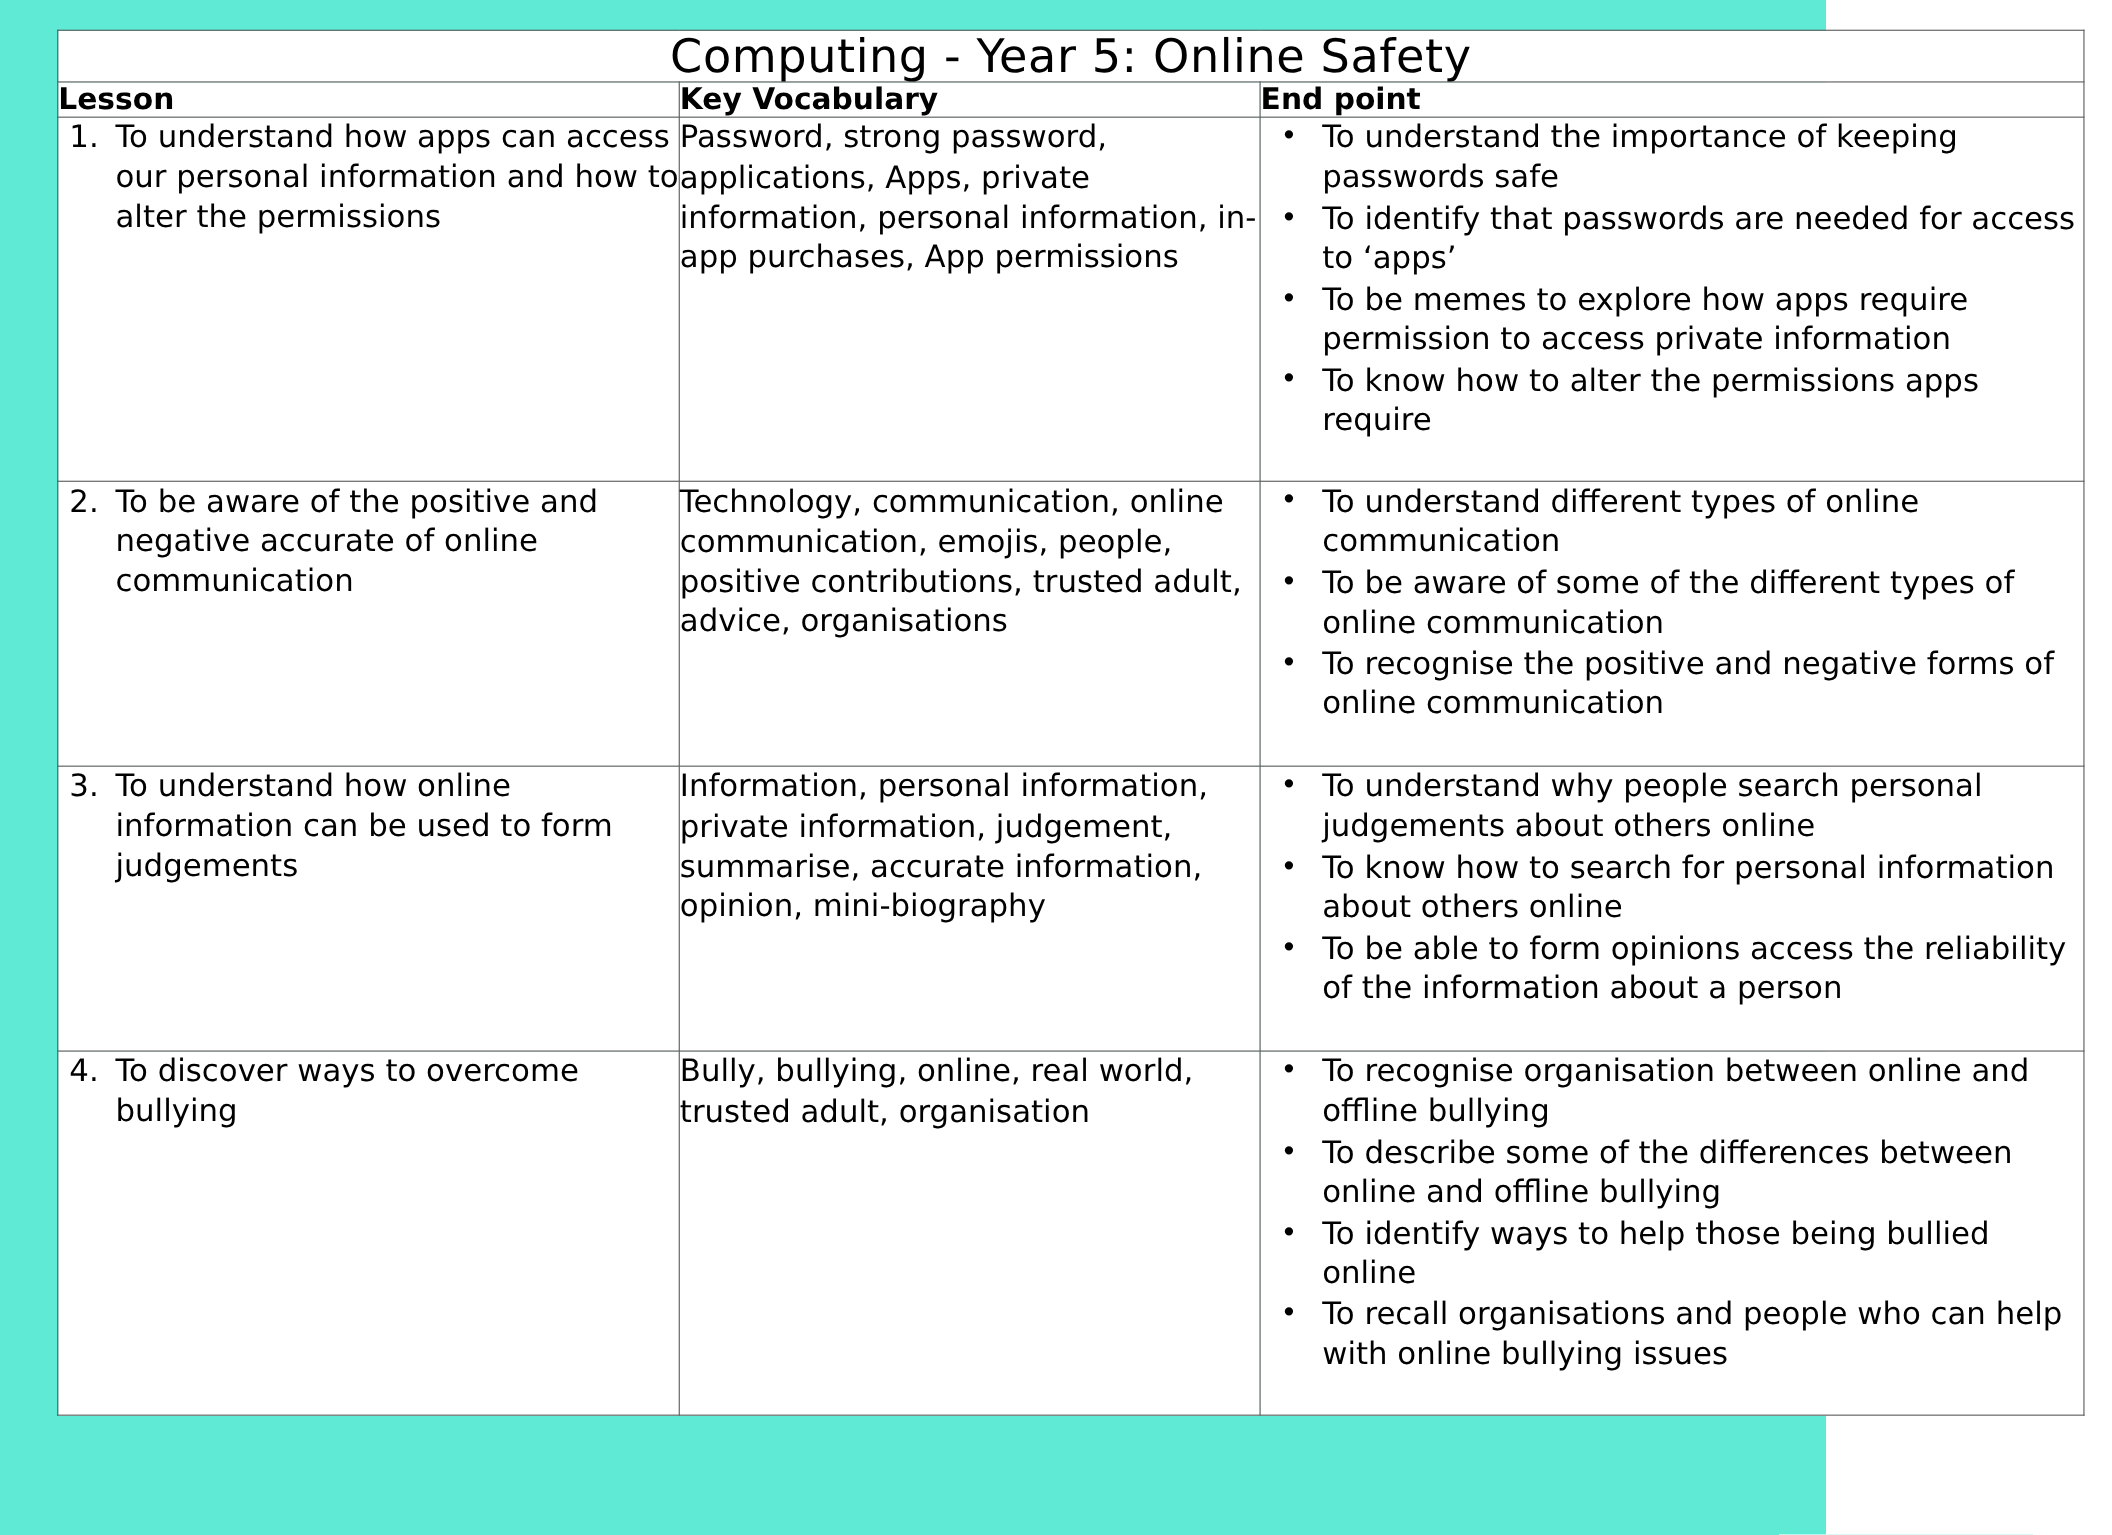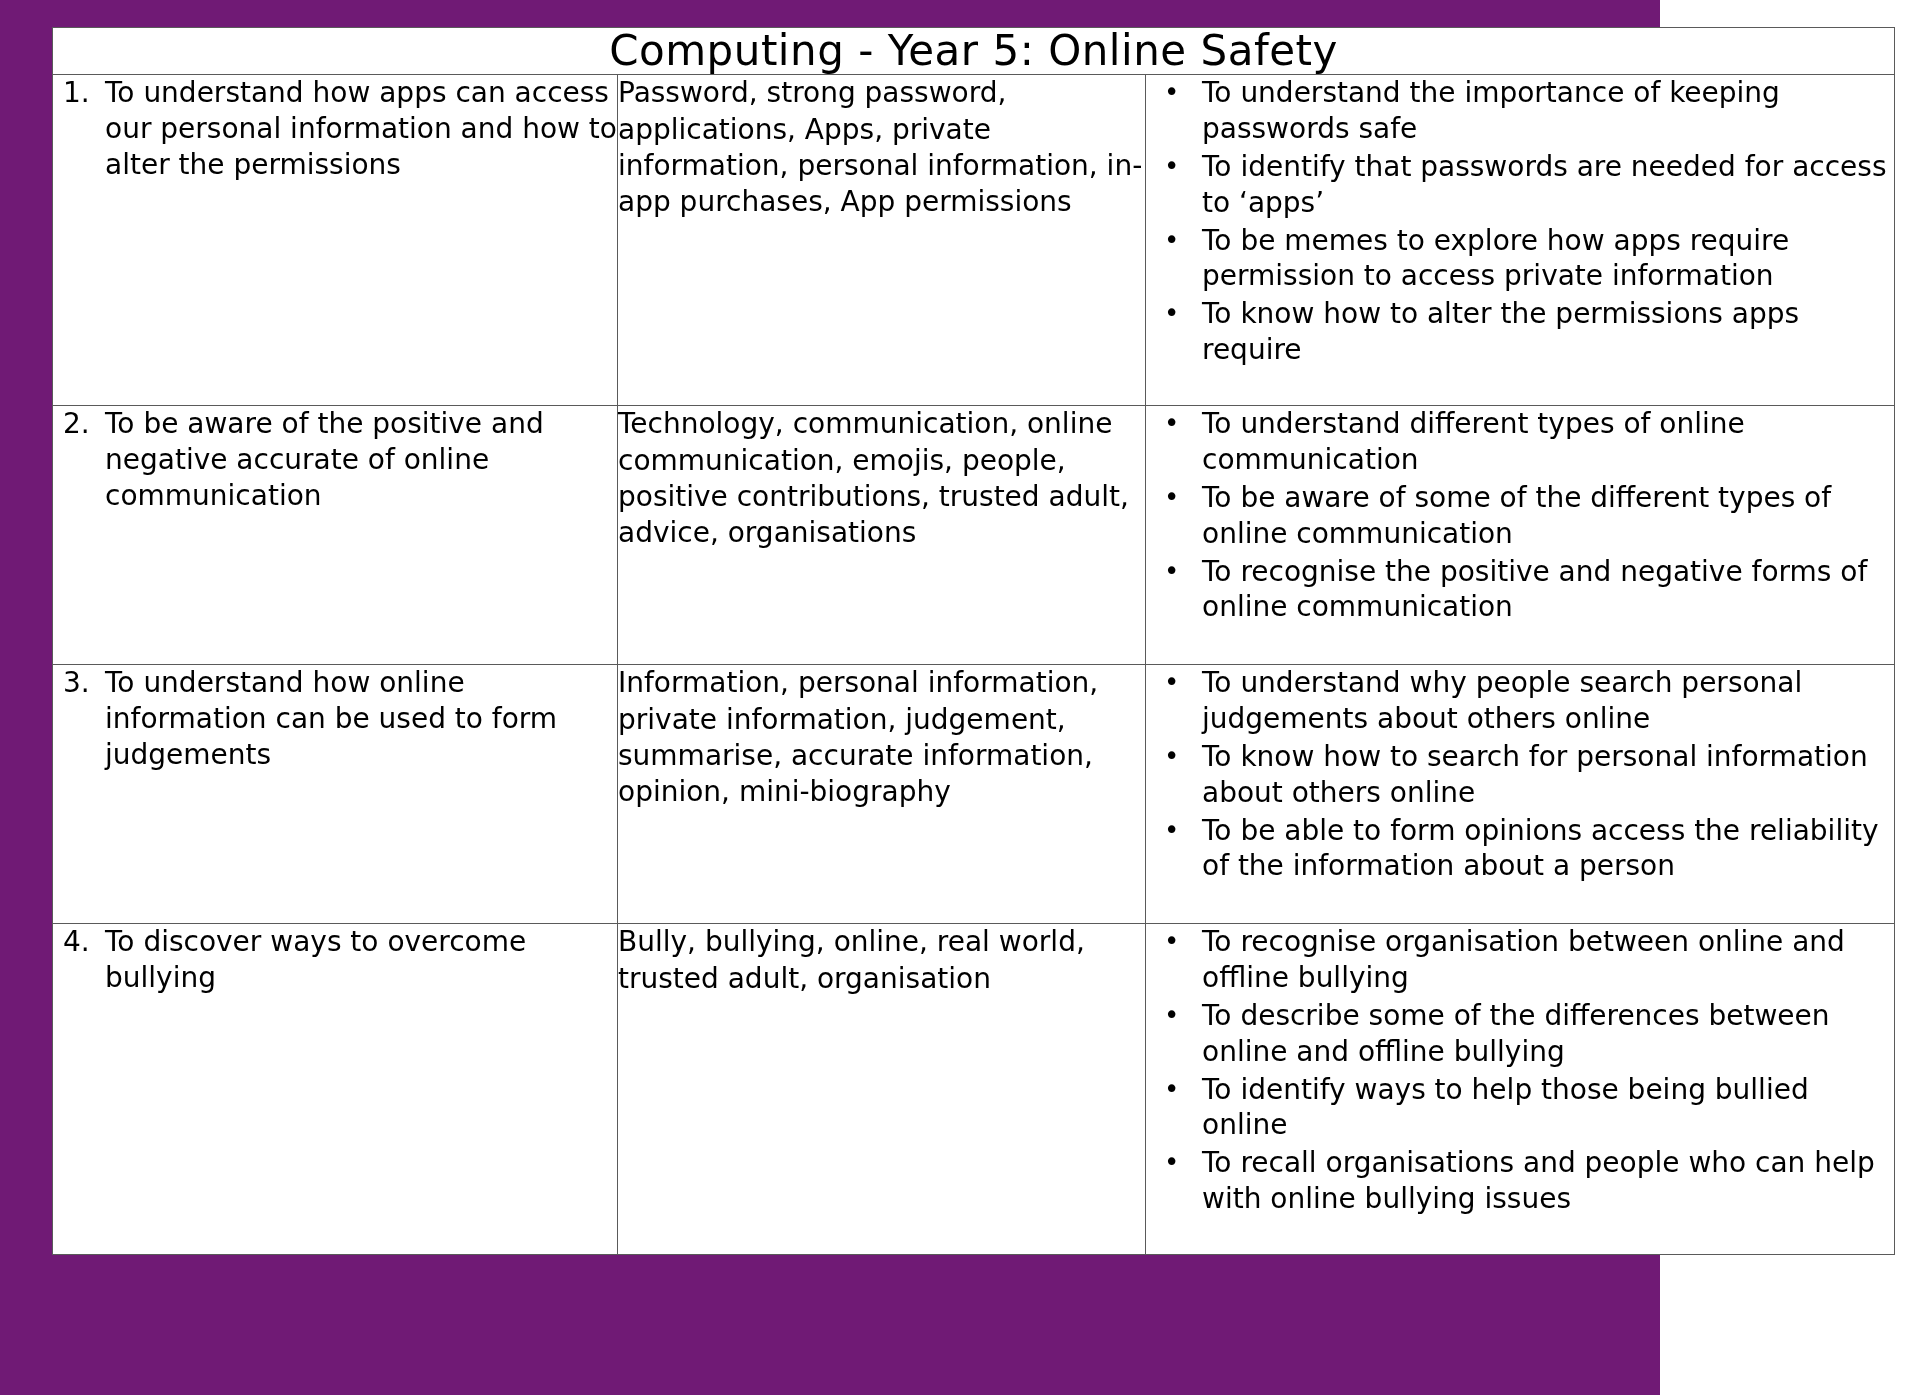--- a/index.html
+++ b/index.html
@@ -10,21 +10,21 @@
   body {
     width: 1920px;
     height: 1395px;
     font-family: "DejaVu Sans", "Liberation Sans", sans-serif;
     overflow: hidden;
   }
   .page {
     position: relative;
     width: 1660px;
     height: 1395px;
-    background: #701a75;
+    background: #5eead4;
     box-sizing: border-box;
   }
   .doc-table {
     position: absolute;
     left: 52px;
     top: 27px;
     width: 1842px;
     border-collapse: collapse;
     table-layout: fixed;
   }
@@ -139,20 +139,31 @@
       <col class="c-end">
     </colgroup>
     <tbody>
 
       <tr>
         <td class="title-cell" colspan="3">
           <div class="title-text">Computing - Year 5: Online Safety</div>
         </td>
       </tr>
 
+      <tr>
+        <td class="col-head">
+          <div class="col-head-text">Lesson</div>
+        </td>
+        <td class="col-head">
+          <div class="col-head-text">Key Vocabulary</div>
+        </td>
+        <td class="col-head">
+          <div class="col-head-text">End point</div>
+        </td>
+      </tr>
 
       <tr class="row-1">
         <td class="cell-lesson">
           <div class="lesson-list">
             <div class="lesson-item">
               <span class="lesson-num">1.</span>
               <span class="lesson-text">To understand how apps can access our personal information and how to alter the permissions</span>
             </div>
           </div>
         </td>

